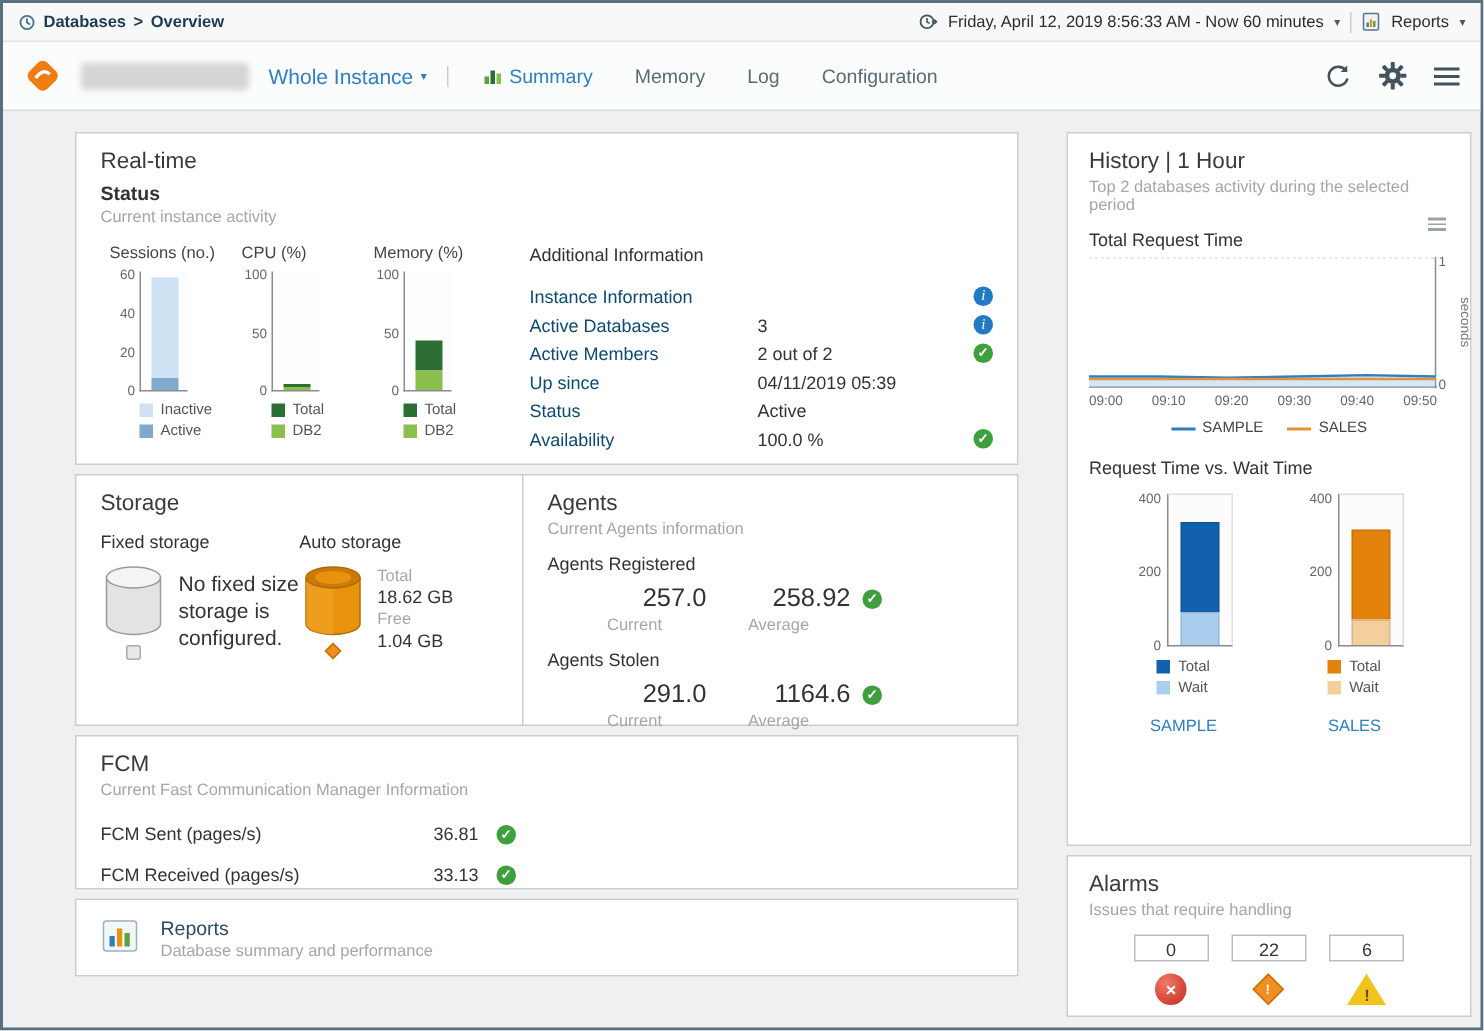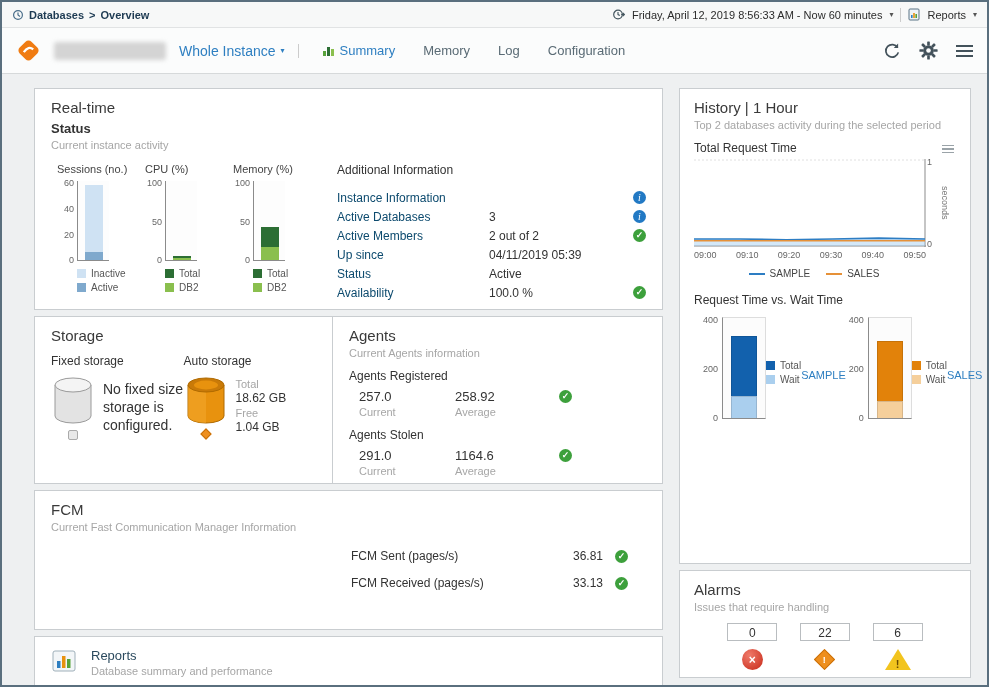--- a/index.html
+++ b/index.html
@@ -19,21 +19,21 @@
   .redacted{width:112px;height:18px;background:#d4d4d4;border-radius:3px;filter:blur(2px)}
   .scope{color:#2e7fc1;font-size:14px;display:flex;align-items:center;gap:5px;cursor:pointer}
   .tabs{display:flex;gap:28px;margin-left:10px;align-items:center}
   .tab{font-size:13px;color:#5a6b75;cursor:pointer;display:flex;align-items:center;gap:5px;padding:13px 0}
   .tab.active{color:#2e7fc1}
   .header-icons{margin-left:auto;display:flex;gap:18px;align-items:center}
   .hamburger{width:17px;display:flex;flex-direction:column;gap:3px;cursor:pointer}
   .hamburger i{height:2px;background:#43525b;display:block}
 
   
-  .content{display:flex;padding:14px 18px 0 32px;gap:16px}
+  .content{display:flex;padding:14px 18px 0 48px;gap:32px}
   .col-left{width:629px;display:flex;flex-direction:column;gap:6px}
   .col-right{width:292px;display:flex;flex-direction:column;gap:6px}
   .card{background:#fff;border:1px solid #c9cdd0;padding:10px 16px}
   .card-title{font-size:15px;font-weight:normal;color:#3a3a3a}
   .card-desc{font-size:11px;color:#a6a6a6;margin-top:3px}
 
   
   .rt-card{height:222px}
   .rt-sub{font-size:13px;font-weight:bold;color:#333;margin-top:5px}
   .rt-row{display:flex;margin-top:12px;margin-left:6px}
@@ -68,28 +68,28 @@
   .st-body{display:flex;gap:8px;align-items:flex-start}
   .st-msg{font-size:14px;color:#333;width:84px;line-height:1.3;padding-top:4px}
   .st-kv{font-size:11px;padding-top:0}
   .st-k{color:#a6a6a6;margin-top:2px}
   .st-v{color:#333;font-size:12px;margin-top:1px}
   .cyl-wrap{display:flex;flex-direction:column;align-items:center;gap:4px}
   .mini-badge-gray{width:10px;height:10px;border:1px solid #aaa;background:#e8e8e8;border-radius:2px}
   .mini-diamond{width:8px;height:8px;background:#ee8f1e;border:1px solid #c96f07;transform:rotate(45deg)}
   .ag-label{font-size:12px;color:#333;margin-top:10px}
   .ag-vals{display:flex;align-items:center;margin-top:6px;margin-left:10px}
-  .ag-num{width:96px;font-size:13px;color:#333}
+  .ag-num{width:96px;text-align:right;font-size:17px;color:#333}
   .ag-ico{margin-left:8px}
   .ag-caps{display:flex;margin-left:10px;margin-top:2px}
-  .ag-cap{width:96px;text-align:left;font-size:11px;color:#a6a6a6}
-
-  
-  .fcm-card{height:140px}
-  .fcm-rows{margin-left:300px;margin-top:16px}
+  .ag-cap{width:96px;text-align:center;font-size:11px;color:#a6a6a6}
+
+  
+  .fcm-card{height:103px}
+  .fcm-rows{margin-top:16px}
   .fcm-row{display:flex;align-items:center;margin-bottom:13px}
   .fcm-label{width:196px;font-size:12px;color:#333}
   .fcm-value{width:56px;text-align:right;font-size:12px;color:#333;margin-right:12px}
 
   
   .reports-card{height:52px;display:flex;align-items:center;gap:12px;cursor:pointer}
   .rp-title{font-size:13px;color:#2b4a5e}
   .rp-desc{font-size:11px;color:#a6a6a6;margin-top:2px}
 
   
@@ -100,21 +100,21 @@
   .line-area{position:relative;margin-top:4px;height:88px}
   .line-area svg{position:absolute;left:0;top:0}
   .y-right{position:absolute;left:233px;top:0;height:88px;width:10px;font-size:9px;color:#666}
   .y-right span{position:absolute;transform:translateY(-50%)}
   .seconds-label{position:absolute;left:246px;top:14px;font-size:9px;color:#777;writing-mode:vertical-rl;height:60px;text-align:center}
   .x-labels{width:232px;display:flex;justify-content:space-between;font-size:9px;color:#666;margin-top:3px}
   .line-legend{display:flex;justify-content:center;gap:16px;margin-top:8px;font-size:10px;color:#444;width:240px}
   .line-legend .item{display:flex;align-items:center;gap:5px}
   .line-swatch{width:16px;height:2px}
   .hist-bars-row{display:flex;justify-content:space-around;margin-top:10px;padding:0 6px}
-  .hbar-block{display:flex;flex-direction:row;align-items:center}
+  .hbar-block{display:flex;flex-direction:column;align-items:center}
   .hbar-chart{display:flex}
   .yaxis3{width:22px;position:relative;height:102px;font-size:9px;color:#666}
   .yaxis3 span{position:absolute;right:4px;transform:translateY(-50%)}
   .hplot{width:44px;height:102px;border:1px solid #ddd;border-left:1px solid #8b8b8b;border-bottom:1px solid #8b8b8b;background:#fcfcfc;display:flex;align-items:flex-end;justify-content:center}
   .hbar{width:26px;height:100%;display:flex;flex-direction:column-reverse}
   .hbar .seg{border:1px solid rgba(0,0,0,0.12);border-bottom:none}
   .hbar-legend{margin:8px 0 0 0;display:flex;flex-direction:column;gap:3px;align-self:center}
   .db-link{color:#2e7fc1;font-size:11px;margin-top:14px;text-decoration:none;cursor:pointer}
 
   
@@ -461,21 +461,21 @@
         </div>
       </div>
     </div>
 
     <div class="col-right">
 
       <div class="card hist-card">
         <div class="card-title">History | 1 Hour</div>
         <div class="card-desc">Top 2 databases activity during the selected period</div>
 
-        <div style="display:flex;align-items:flex-end">
+        <div style="display:flex;align-items:flex-start">
           <div class="hist-section-label">Total Request Time</div>
           <div class="chart-menu">
               <i></i>
               <i></i>
               <i></i>
             </div>
         </div>
 
         <div class="line-area">
           <svg id="line-svg" width="232" height="88" viewBox="0 0 232 88">

